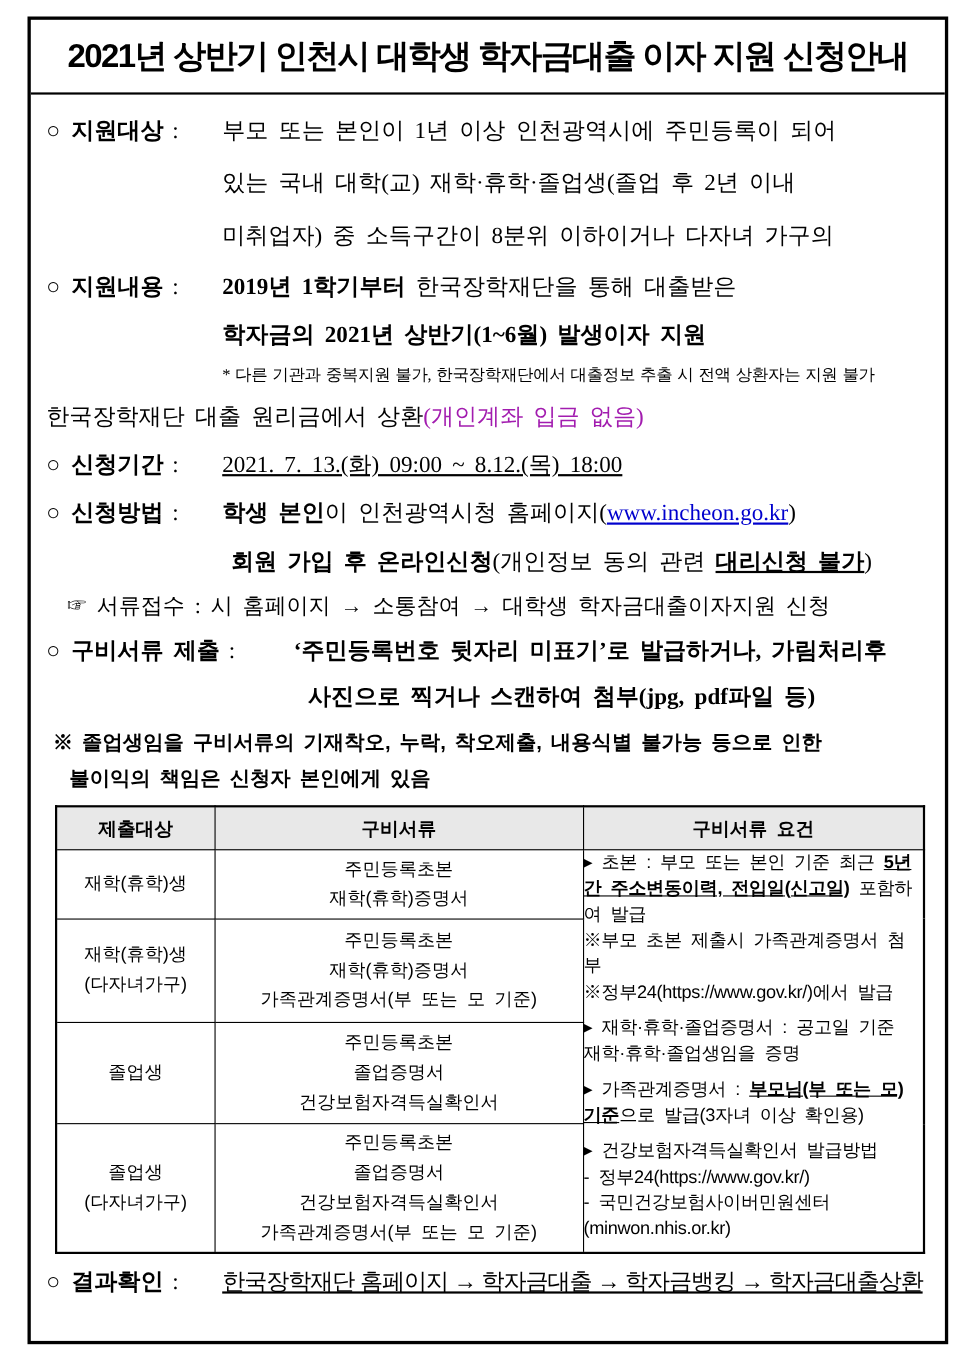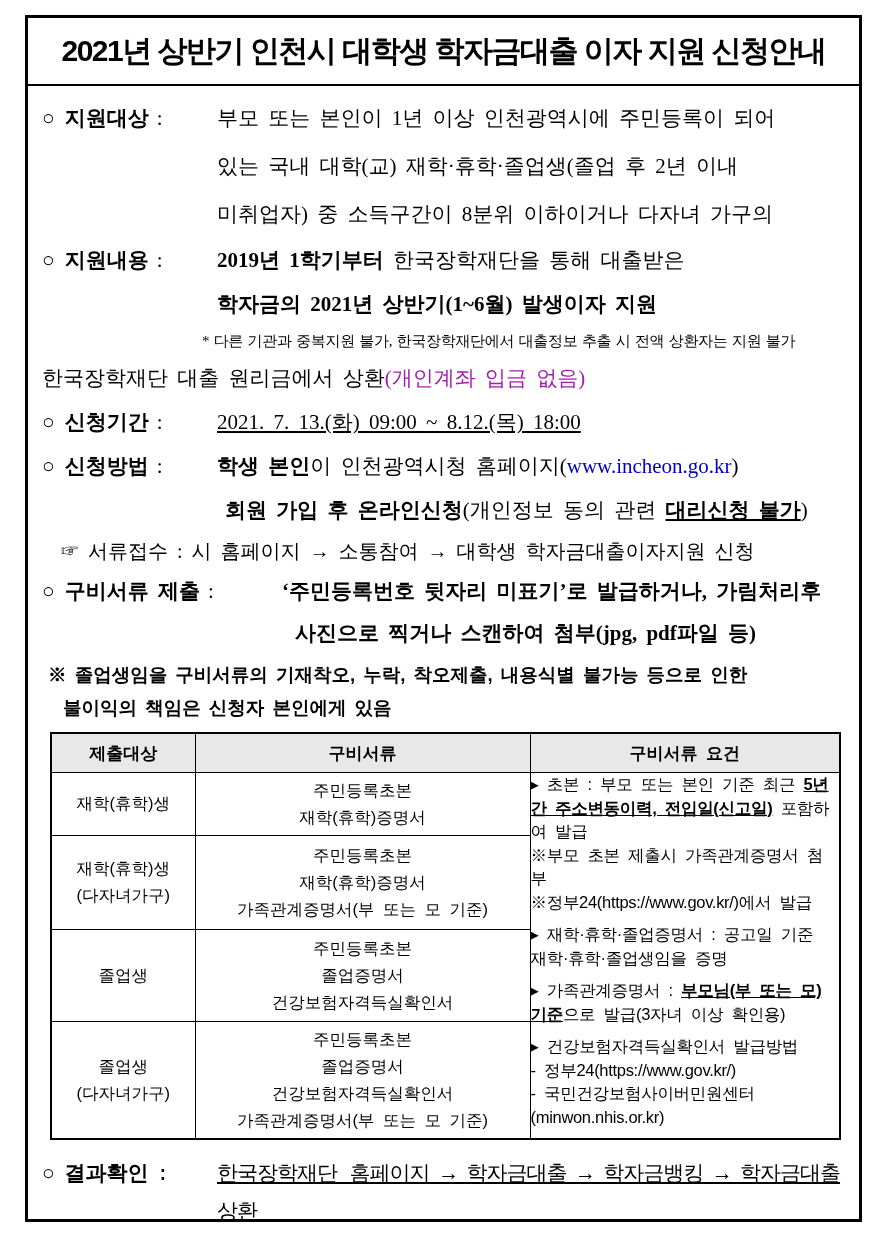--- a/index.html
+++ b/index.html
@@ -2,58 +2,58 @@
 <html lang="ko"><head>
 <meta charset="utf-8">
 <style>
   html,body{margin:0;padding:0;background:#fff;}
   body{width:886px;height:1243px;position:relative;font-family:"Liberation Serif",serif;color:#000;}
   .frame{position:absolute;left:25px;top:15px;width:831px;height:1201px;border:3px solid #000;background:#fff;overflow:hidden;}
   .title-bar{border-bottom:2px solid #000;height:66px;display:flex;align-items:center;justify-content:center;
     font-family:"Liberation Sans",sans-serif;font-weight:bold;font-size:30px;letter-spacing:-1.5px;white-space:nowrap;}
   .content{padding:8px 12px 0 14px;font-size:21px;word-spacing:4px;}
 
-  .sec{display:flex;align-items:flex-start;gap:15px;}
+  .sec{display:flex;align-items:flex-start;}
   .lbl{flex:0 0 160px;font-weight:bold;white-space:nowrap;}
   .lbl .colon{font-weight:normal;margin-left:8px;}
   .lbl .circ{margin-right:10px;font-weight:normal;}
   .lbl-wide{flex:0 0 225px;}
   .val{flex:1;}
 
   .sec-target .lbl,.sec-target .val div{line-height:48px;}
   .sec-content .lbl,.sec-content .val div{line-height:44px;}
   .bb{font-weight:bold;}
   .note{font-size:15px;line-height:30px;letter-spacing:-0.3px;word-spacing:1px;padding-left:160px;white-space:nowrap;}
   .sec-method .lbl,.sec-method .val div{line-height:44px;}
   .blue{color:#a21caf;}
   .sec-period .lbl,.sec-period .val div{line-height:44px;}
   .u{text-decoration:underline;}
   .sec-apply .lbl,.sec-apply .val div{line-height:44px;}
   .sec-apply .l2{margin-left:8px;}
-  .link{color:#0000cd;}
+  .link{color:#0000cd;text-decoration:underline;}
   .receipt{line-height:38px;font-size:20px;padding-left:18px;}
   .receipt .hand{margin-right:8px;}
   .sec-docs .lbl,.sec-docs .val div{line-height:42px;}
   .sec-docs .l2{margin-left:13px;}
   .warning{font-family:"Liberation Sans",sans-serif;font-weight:bold;font-size:18.5px;line-height:33px;
     word-spacing:3px;padding-left:6px;margin-top:4px;}
   .warning .l2{padding-left:15px;}
 
   table.docs{border-collapse:collapse;margin:8px 0 0 8px;width:791px;font-family:"Liberation Sans",sans-serif;
     border:2px solid #000;table-layout:fixed;}
   table.docs th,table.docs td{border:1px solid #000;padding:0;}
   table.docs th{background:#e8e8e8;font-size:17px;font-weight:bold;height:38px;}
   .col1{width:144px;} .col2{width:335px;} .col3{width:310px;}
   td.c{text-align:center;font-size:16.5px;line-height:27px;vertical-align:middle;}
   td.req{vertical-align:top;text-align:left;font-size:16.5px;line-height:23.5px;padding:5px 2px 2px 7px;letter-spacing:-0.3px;}
   td.req .g{margin-bottom:9px;}
   td.req .ind{}
   tr.r1{height:60px;} tr.r2{height:90px;} tr.r3{height:88px;} tr.r4{height:112px;}
 
-  .sec-result{margin-top:16px;font-family:Liberation Mono, monospace;}
+  .sec-result{margin-top:6px;}
   .sec-result .lbl,.sec-result .val div{line-height:38px;}
   .sec-result .val{letter-spacing:-1px;word-spacing:1px;}
 </style>
 </head>
 <body>
 
 <div class="frame">
 
   <div class="title-bar">2021년 상반기 인천시 대학생 학자금대출 이자 지원 신청안내</div>
 

